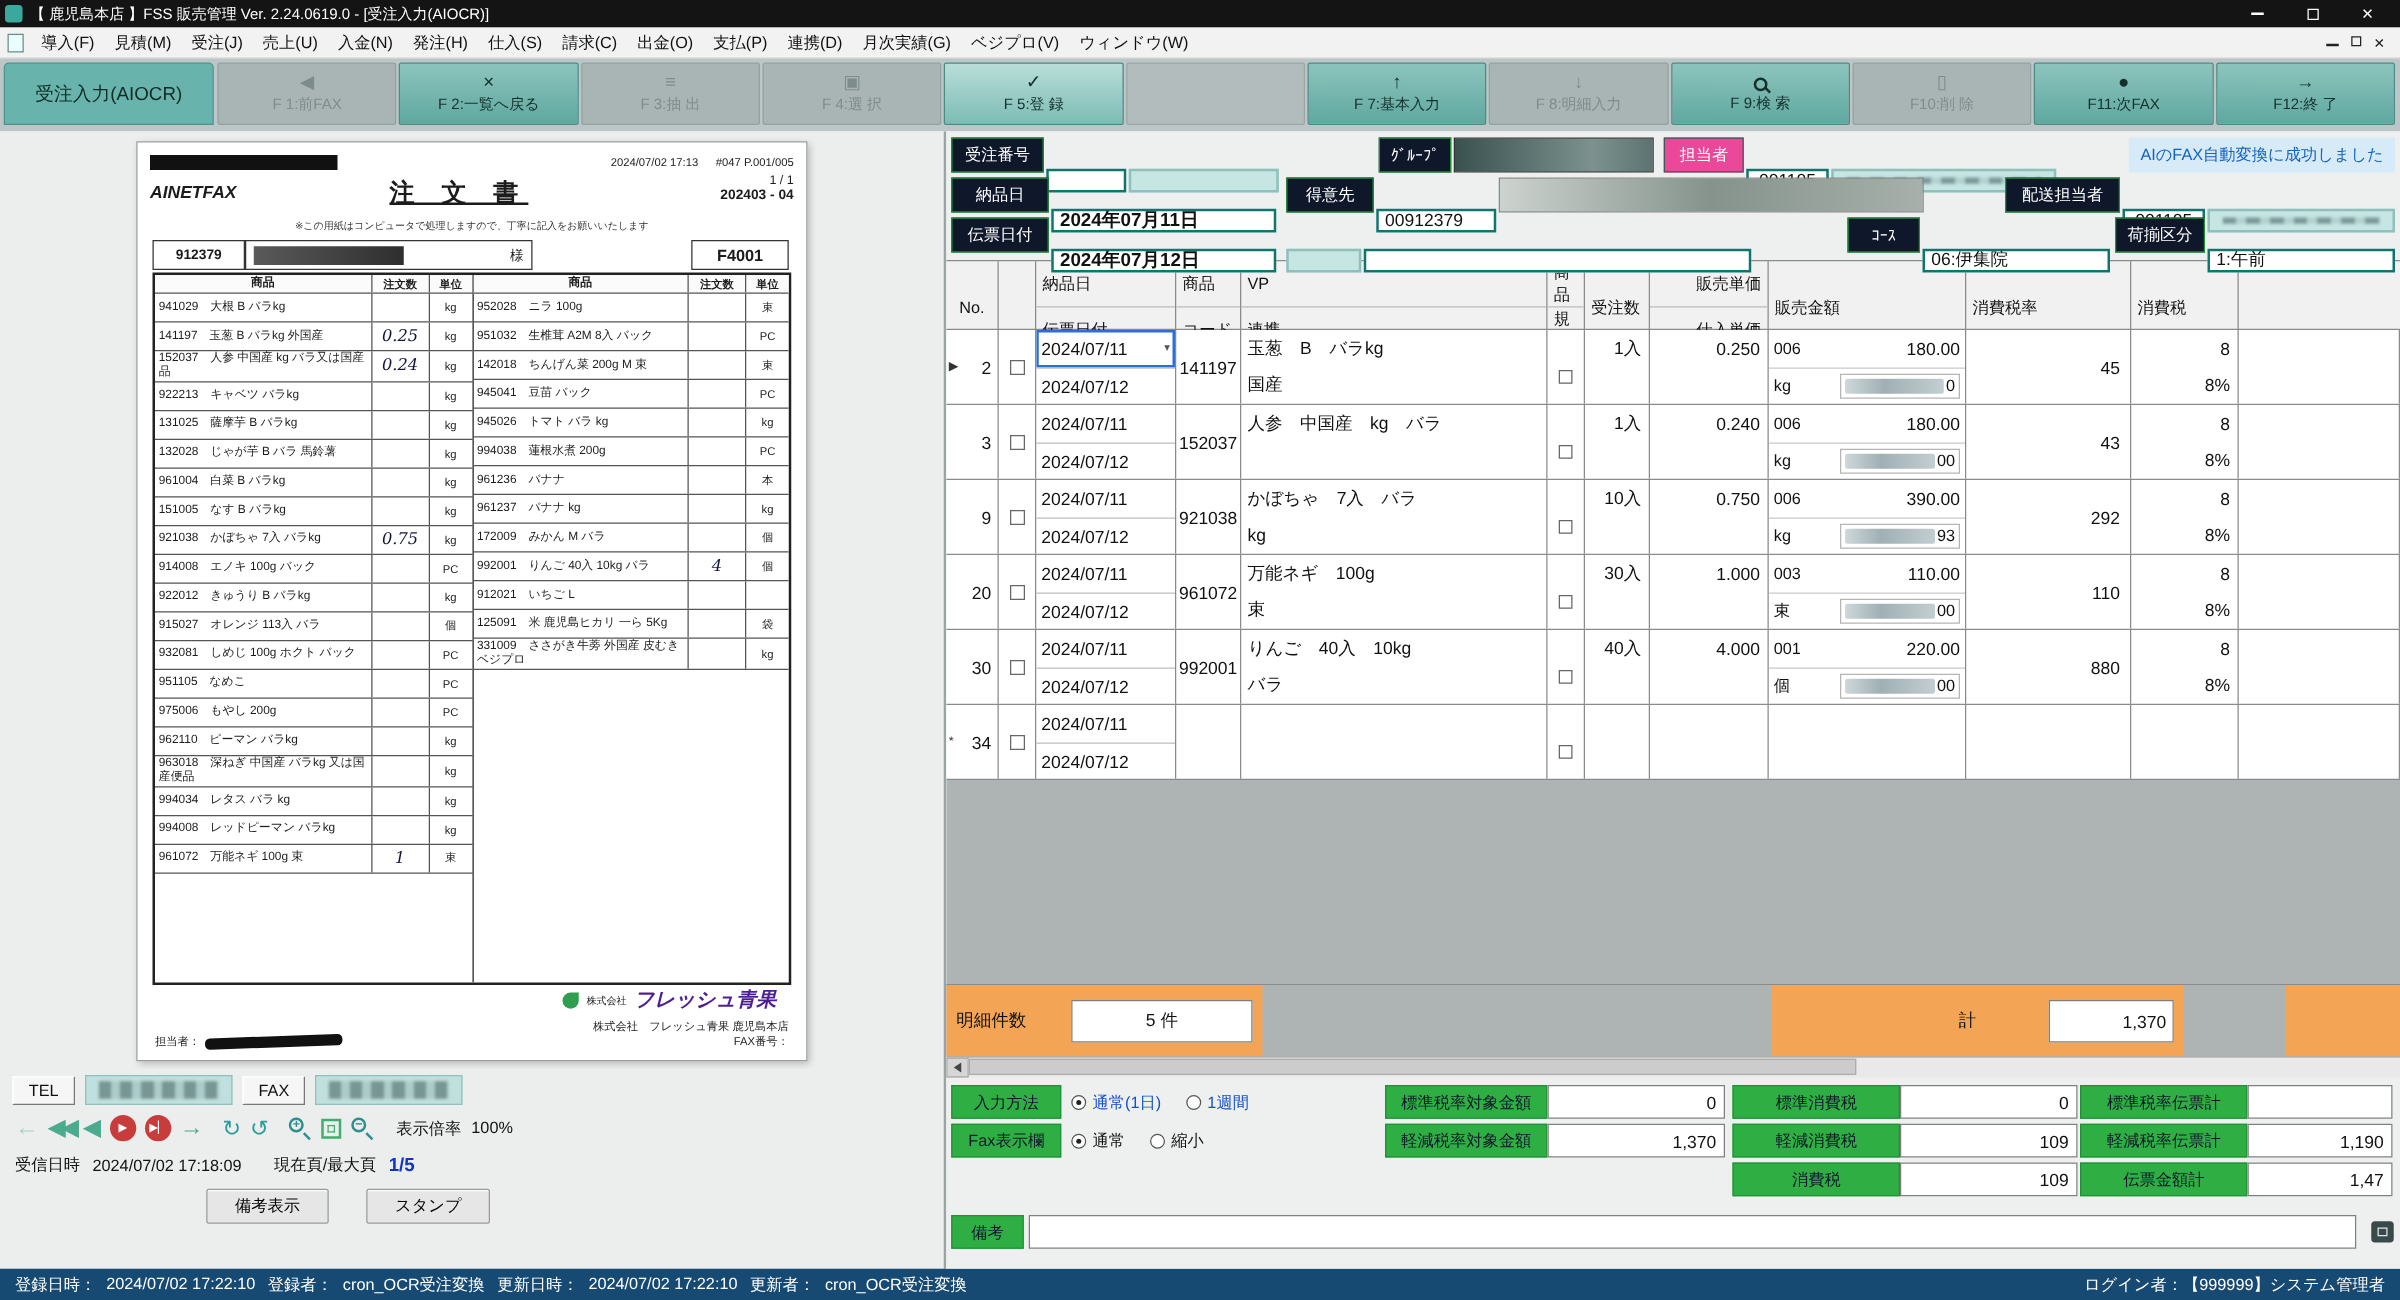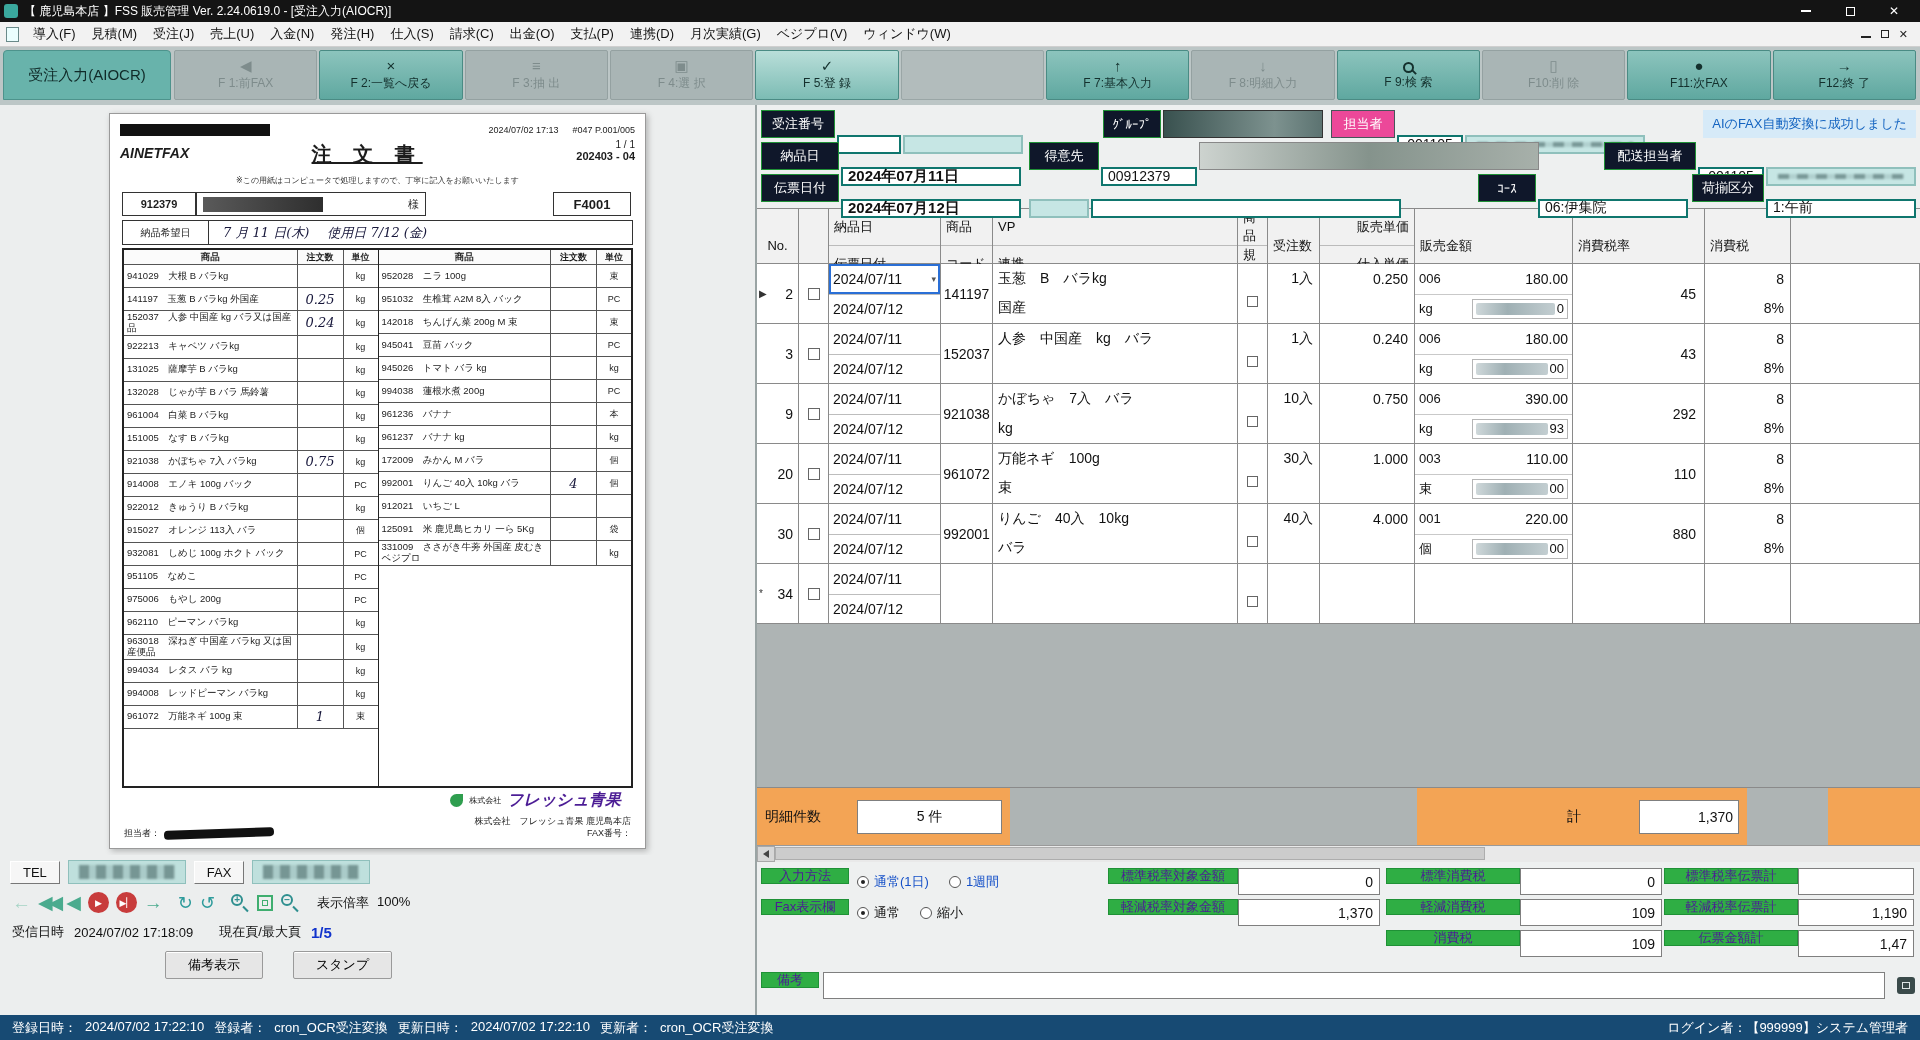--- a/index.html
+++ b/index.html
@@ -173,21 +173,21 @@
 
   
   .hscroll { height:17px; background:#e9e9e9; border-top:1px solid #9a9a9a; display:flex; align-items:center; flex:0 0 auto; }
   .hs-btn { width:18px; height:16px; background:#d6d6d6; border:1px solid #a8a8a8; display:flex; align-items:center; justify-content:center; }
   .tri-l { width:0; height:0; border-top:4px solid transparent; border-bottom:4px solid transparent; border-right:6px solid #444; }
   .hs-track { flex:1; height:16px; position:relative; }
   .hs-thumb { position:absolute; left:0; top:1px; height:13px; width:62%; background:#cccccc; border:1px solid #adadad; }
 
   
   .bottom-area { position:relative; height:153px; flex:0 0 auto; }
-  .b-lbl { position:absolute; height:16px; background:#2fae44; border:1px solid #1f9136; color:#4c1d95; display:flex; align-items:center; justify-content:center; font-size:13px; }
+  .b-lbl { position:absolute; height:27px; background:#2fae44; border:1px solid #1f9136; color:#0f172a; display:flex; align-items:center; justify-content:center; font-size:13px; }
   .b-val { position:absolute; height:27px; background:#fff; border:1px solid #7f7f7f; display:flex; align-items:center; justify-content:flex-end; padding:0 6px; font-size:14px; }
   .b-radio-zone { position:absolute; left:100px; width:260px; height:27px; display:flex; align-items:center; gap:20px; }
   .radio-opt { display:flex; align-items:center; gap:5px; font-size:13px; }
   .radio-opt.blue { color:#1550c8; }
   .radio { width:12px; height:12px; border:1px solid #555; border-radius:50%; background:#fff; display:inline-block; position:relative; flex:0 0 auto; }
   .radio.on::after { content:''; position:absolute; inset:3px; background:#222; border-radius:50%; }
   .r1 { top:6px; } .r2 { top:37px; } .r3 { top:68px; } .r4 { top:110px; }
   .x-l1 { left:351px; width:130px; } .x-v1 { left:481px; width:142px; }
   .x-l2 { left:629px; width:134px; } .x-v2 { left:763px; width:142px; }
   .x-l3 { left:907px; width:134px; } .x-v3 { left:1041px; width:116px; }
@@ -316,27 +316,20 @@
           </div>
           <div class="fx-note">※この用紙はコンピュータで処理しますので、丁寧に記入をお願いいたします</div>
           <div class="fx-custrow">
             <span class="fx-box fx-cust">912379</span>
             <span class="fx-box fx-name">
               <span class="fx-redact-name"></span>
               <span>様</span>
             </span>
             <span class="fx-box fx-form">F4001</span>
           </div>
-          <div class="fx-delivrow">
-            <span class="fx-dlabel">納品希望日</span>
-            <span class="fx-hand">
-              <span class="hand">7 月 11 日(木)</span>
-              <span class="hand">使用日 7/12 (金)</span>
-            </span>
-          </div>
           <div class="fx-table">
             <div class="fx-half">
                 <div class="fx-row fx-head">
                   <span class="fx-name-c">商品</span>
                   <span class="fx-q">注文数</span>
                   <span class="fx-u">単位</span>
                 </div>
                 <div class="fx-row">
                   <span class="fx-name-c">941029　大根 B バラkg</span>
                   <span class="fx-q"></span>

